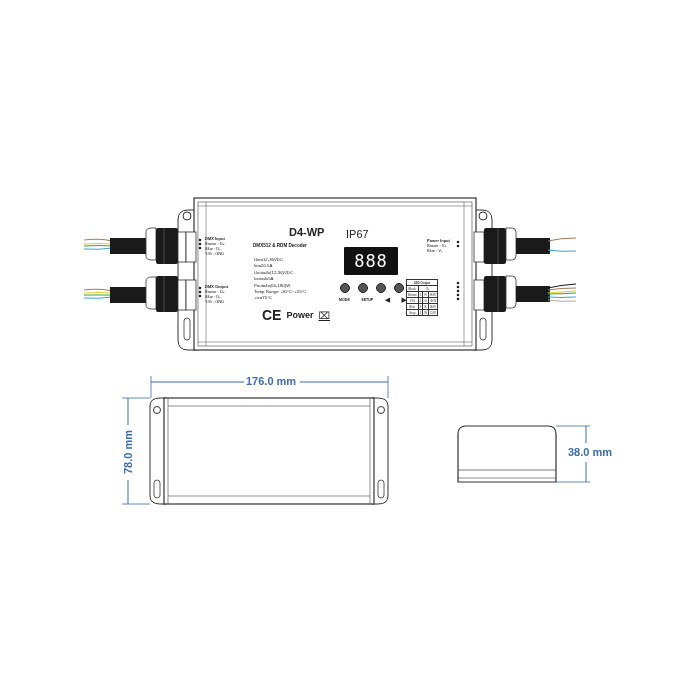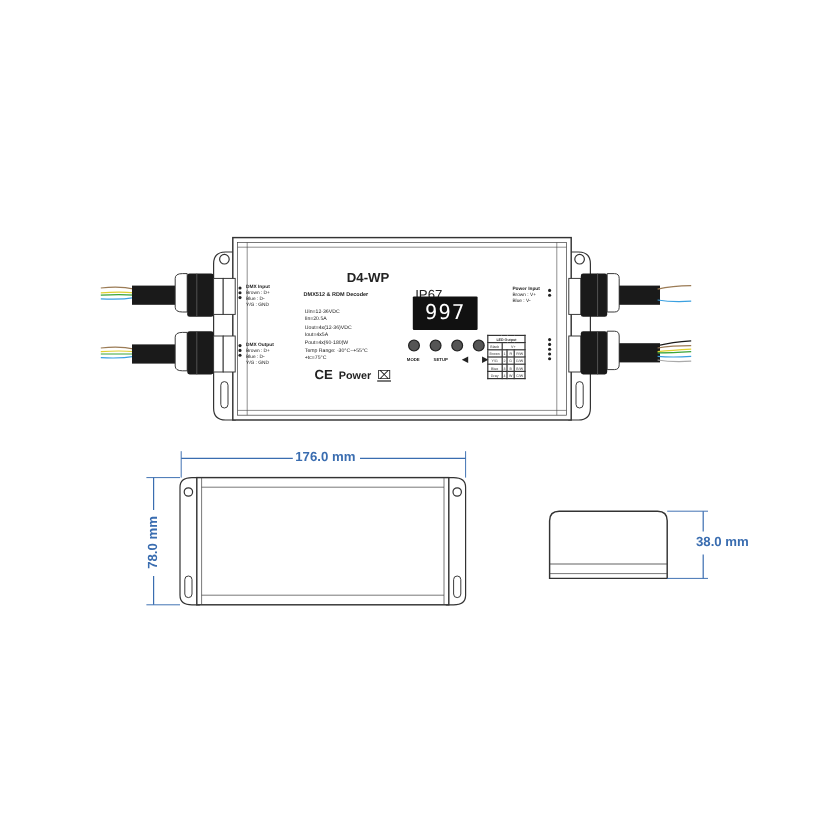--- a/index.html
+++ b/index.html
@@ -4,21 +4,21 @@
   <style>
     html, body { margin:0; padding:0; background:#ffffff; }
     body { width:700px; height:700px; position:relative; overflow:hidden; font-family:"Liberation Sans", sans-serif; }
     .abs { position:absolute; }
     svg { position:absolute; left:0; top:0; }
     .dim { color:#3a6db0; font-weight:bold; font-size:11px; font-family:"Liberation Sans", sans-serif; }
     .tiny { font-size:4px; line-height:5px; color:#222; font-family:"Liberation Sans", sans-serif; white-space:nowrap; }
     .spec { font-size:4.3px; line-height:6.4px; color:#222; white-space:nowrap; }
     .model { font-weight:bold; font-size:11px; color:#222; }
     .subtitle { font-weight:bold; font-size:4.6px; color:#222; }
-    .ip { font-size:11px; color:#222;margin-top:12px; }
+    .ip { font-size:11px; color:#222; }
     .seg { font-family:"DejaVu Sans Mono", monospace; font-size:17px; color:#fff; letter-spacing:1px; line-height:24px; text-align:center; }
     .btnlbl { font-size:3.6px; font-weight:bold; color:#222; }
     .cert { font-size:9px; color:#222; font-weight:bold; }
     table.led { border-collapse:collapse; font-size:3px; }
     table.led td { border:0.6px solid #333; height:5px; padding:0 1px; color:#333; text-align:center; }
   </style>
 </head>
 <body>
 
 <svg width="700" height="700" viewBox="0 0 700 700">
@@ -154,29 +154,29 @@
   <div>Uin=12-36VDC</div>
   <div>Iin=20.5A</div>
   <div>Uout=4x(12-36)VDC</div>
   <div>Iout=4x5A</div>
   <div>Pout=4x(60-180)W</div>
   <div>Temp Range: -30°C~+55°C</div>
   <div>+tc=75°C</div>
 </div>
 
 <div class="abs cert" style="left:262px;top:307px;display:flex;align-items:center;gap:5px;">
-  <span style="font-size:11px;text-align:center;">CE</span>
+  <span style="font-size:14px;text-align:center;">CE</span>
   <span>Power</span>
   <span style="font-size:10px;font-weight:normal;text-decoration:underline;">⌧</span>
 </div>
 
 <div class="abs ip" style="left:346px;top:228px;">IP67</div>
 
 <div class="abs" style="left:344px;top:247px;width:54px;height:28px;background:#111;border-radius:1px;display:flex;align-items:center;justify-content:center;">
-  <span class="seg">997</span>
+  <span class="seg">888</span>
 </div>
 
 <div class="abs" style="left:340px;top:283px;width:64px;display:flex;justify-content:space-between;">
   <div style="width:10px;height:10px;border-radius:50%;background:#555;border:1px solid #222;box-sizing:border-box;"></div>
   <div style="width:10px;height:10px;border-radius:50%;background:#555;border:1px solid #222;box-sizing:border-box;"></div>
   <div style="width:10px;height:10px;border-radius:50%;background:#555;border:1px solid #222;box-sizing:border-box;"></div>
   <div style="width:10px;height:10px;border-radius:50%;background:#555;border:1px solid #222;box-sizing:border-box;"></div>
 </div>
 <div class="abs" style="left:339px;top:296px;width:68px;display:flex;justify-content:space-between;align-items:center;">
   <span class="btnlbl">MODE</span>
@@ -224,13 +224,13 @@
           <td>4</td>
           <td>W</td>
           <td>C/W</td>
         </tr>
   </tbody>
     </table>
 </div>
 
 <div class="abs dim" style="left:246px;top:375px;">176.0 mm</div>
 <div class="abs dim" style="left:100px;top:446px;transform:rotate(-90deg);transform-origin:center;width:56px;text-align:center;">78.0 mm</div>
-<div class="abs dim" style="left:568px;top:446px;margin-left:12px;">38.0 mm</div>
+<div class="abs dim" style="left:568px;top:446px;">38.0 mm</div>
 
 </body></html>

